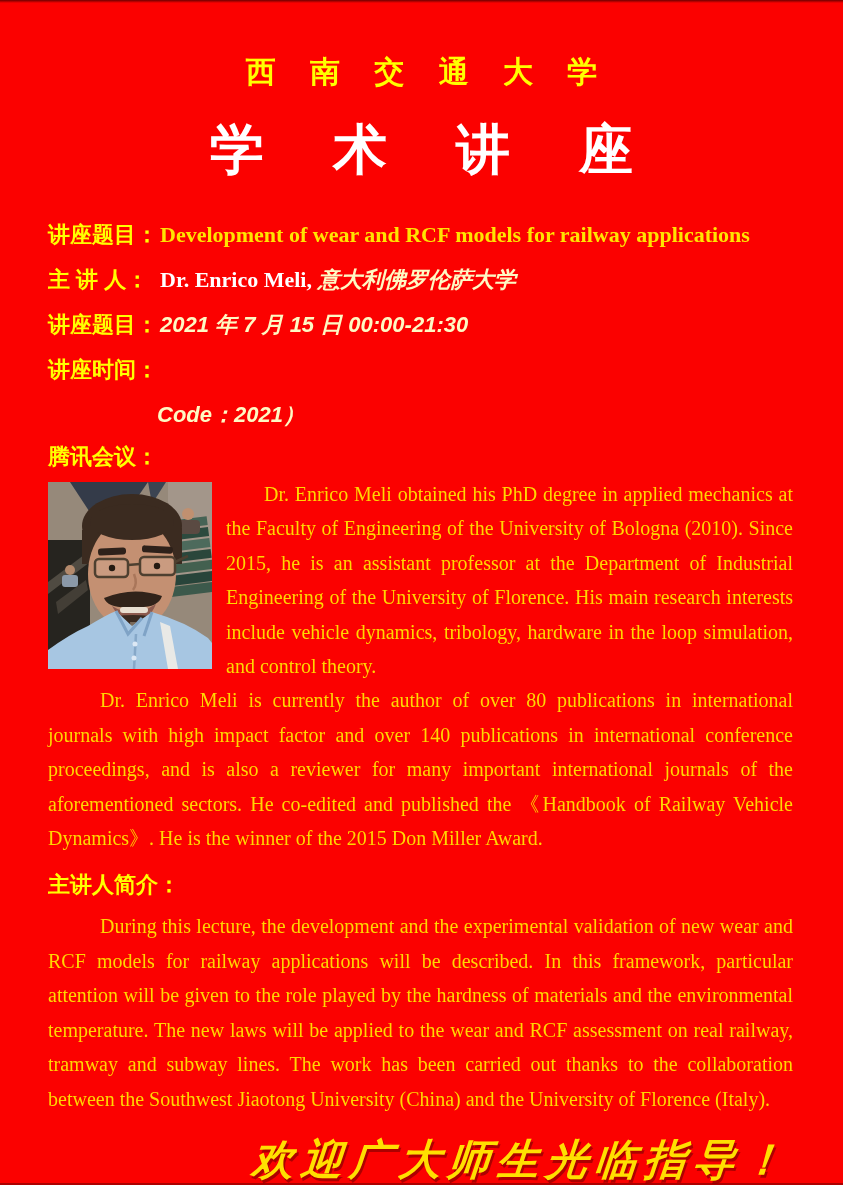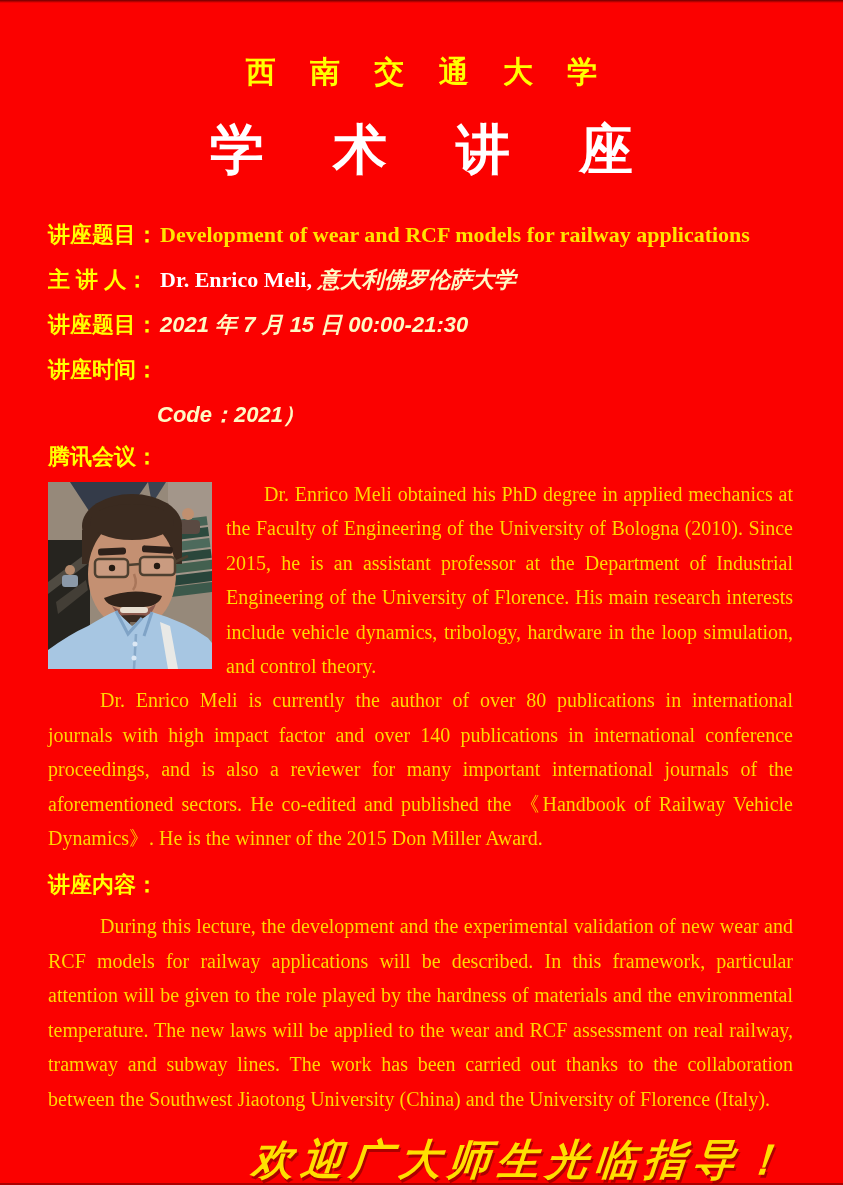--- a/index.html
+++ b/index.html
@@ -182,21 +182,21 @@
         <circle cx="87" cy="162" r="2.5" fill="#dce8f4"></circle>
         <circle cx="86" cy="176" r="2.5" fill="#dce8f4"></circle>
 
         <path d="M112,140 L120,187 L130,187 L122,144 Z" fill="#e9e9e6"></path>
       </svg>
     </div>
     <p class="bio-p1">Dr. Enrico Meli obtained his PhD degree in applied mechanics at the Faculty of Engineering of the University of Bologna (2010). Since 2015, he is an assistant professor at the Department of Industrial Engineering of the University of Florence. His main research interests include vehicle dynamics, tribology, hardware in the loop simulation, and control theory.</p>
     <p class="bio-p2">Dr. Enrico Meli is currently the author of over 80 publications in international journals with high impact factor and over 140 publications in international conference proceedings, and is also a reviewer for many important international journals of the aforementioned sectors. He co-edited and published the 《Handbook of Railway Vehicle Dynamics》. He is the winner of the 2015 Don Miller Award.</p>
   </div>
 
-  <div class="section-heading content-heading">讲座内容：</div>
+  <div class="section-heading content-heading">主讲人简介：</div>
 
   <div class="content-body">
     <p>During this lecture, the development and the experimental validation of new wear and RCF models for railway applications will be described. In this framework, particular attention will be given to the role played by the hardness of materials and the environmental temperature. The new laws will be applied to the wear and RCF assessment on real railway, tramway and subway lines. The work has been carried out thanks to the collaboration between the Southwest Jiaotong University (China) and the University of Florence (Italy).</p>
   </div>
 
   <div class="welcome">欢迎广大师生光临指导！</div>
 
 </div>
 
 </body></html>

